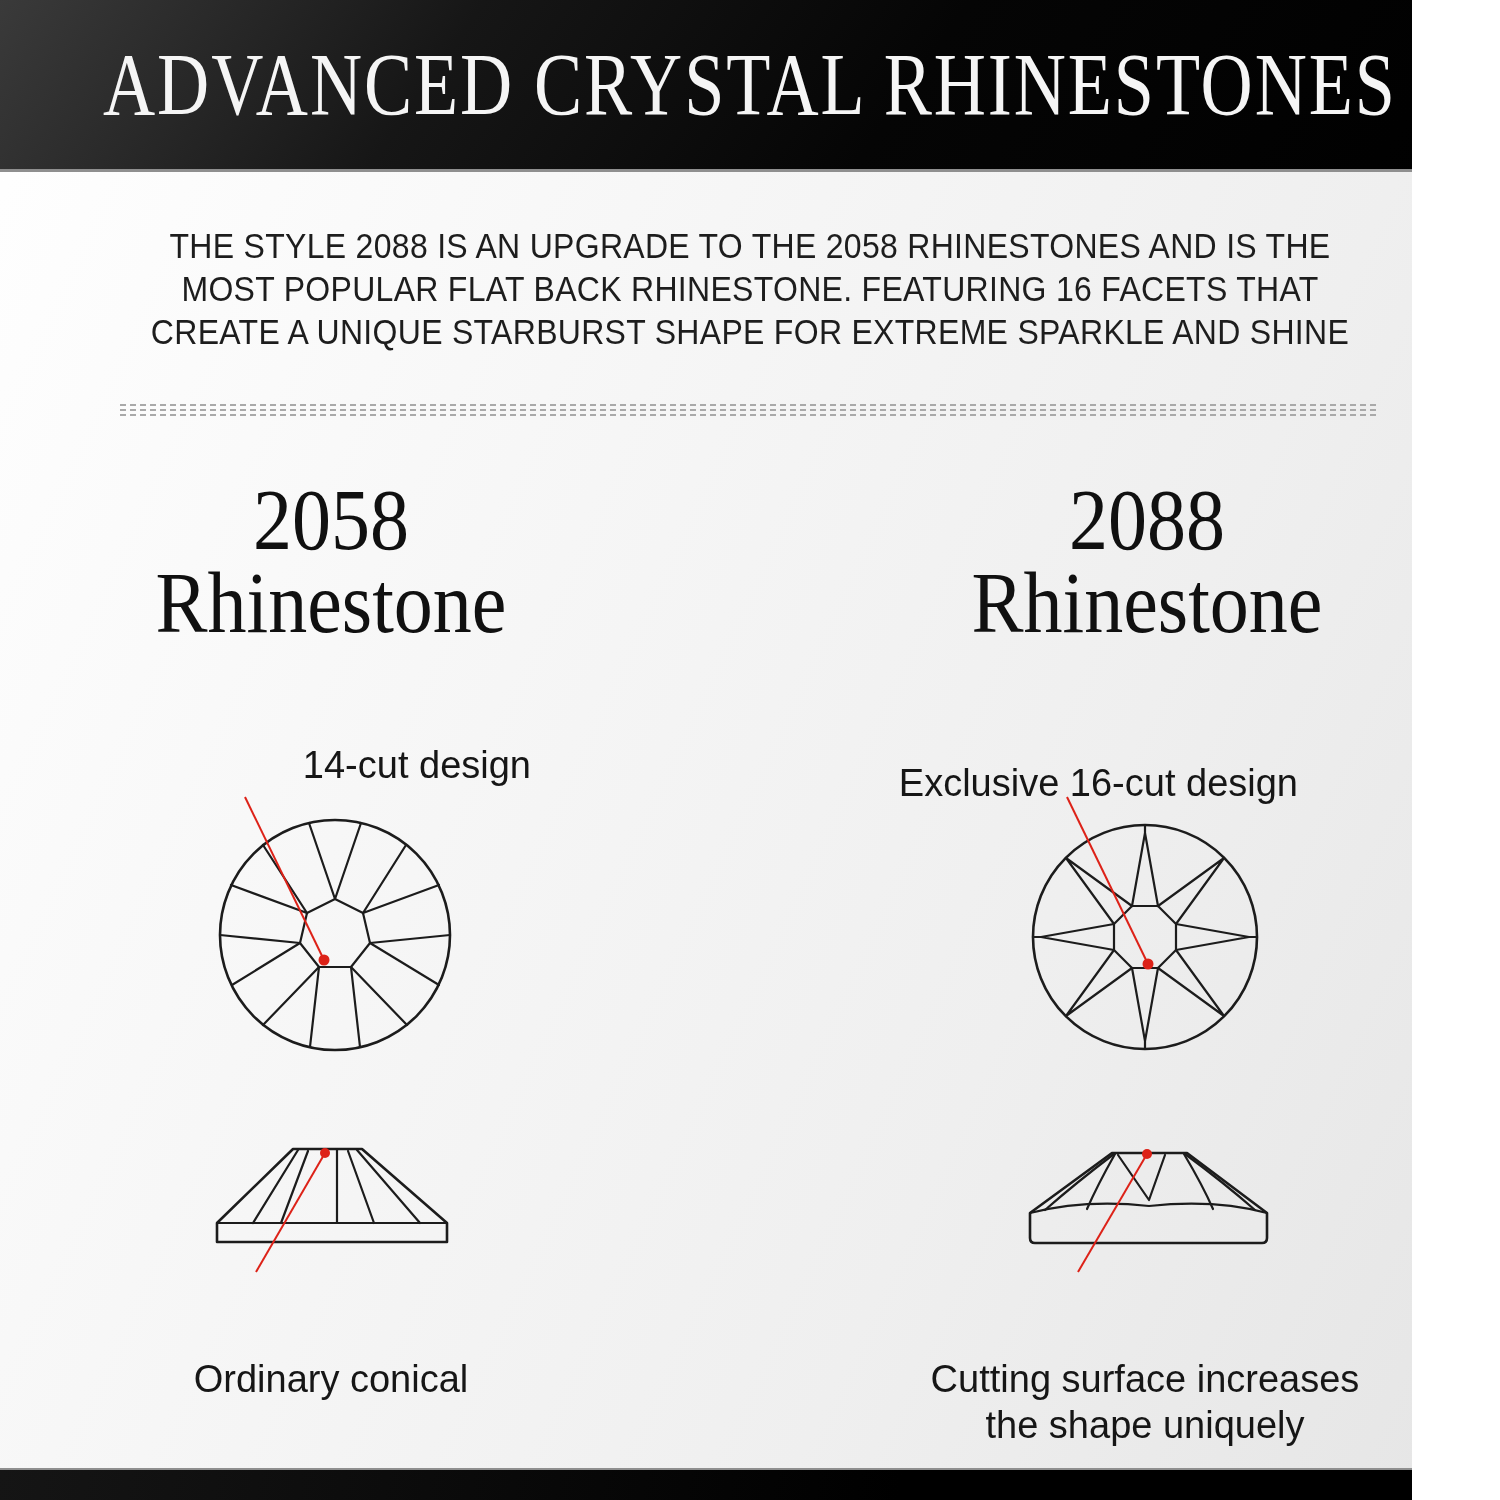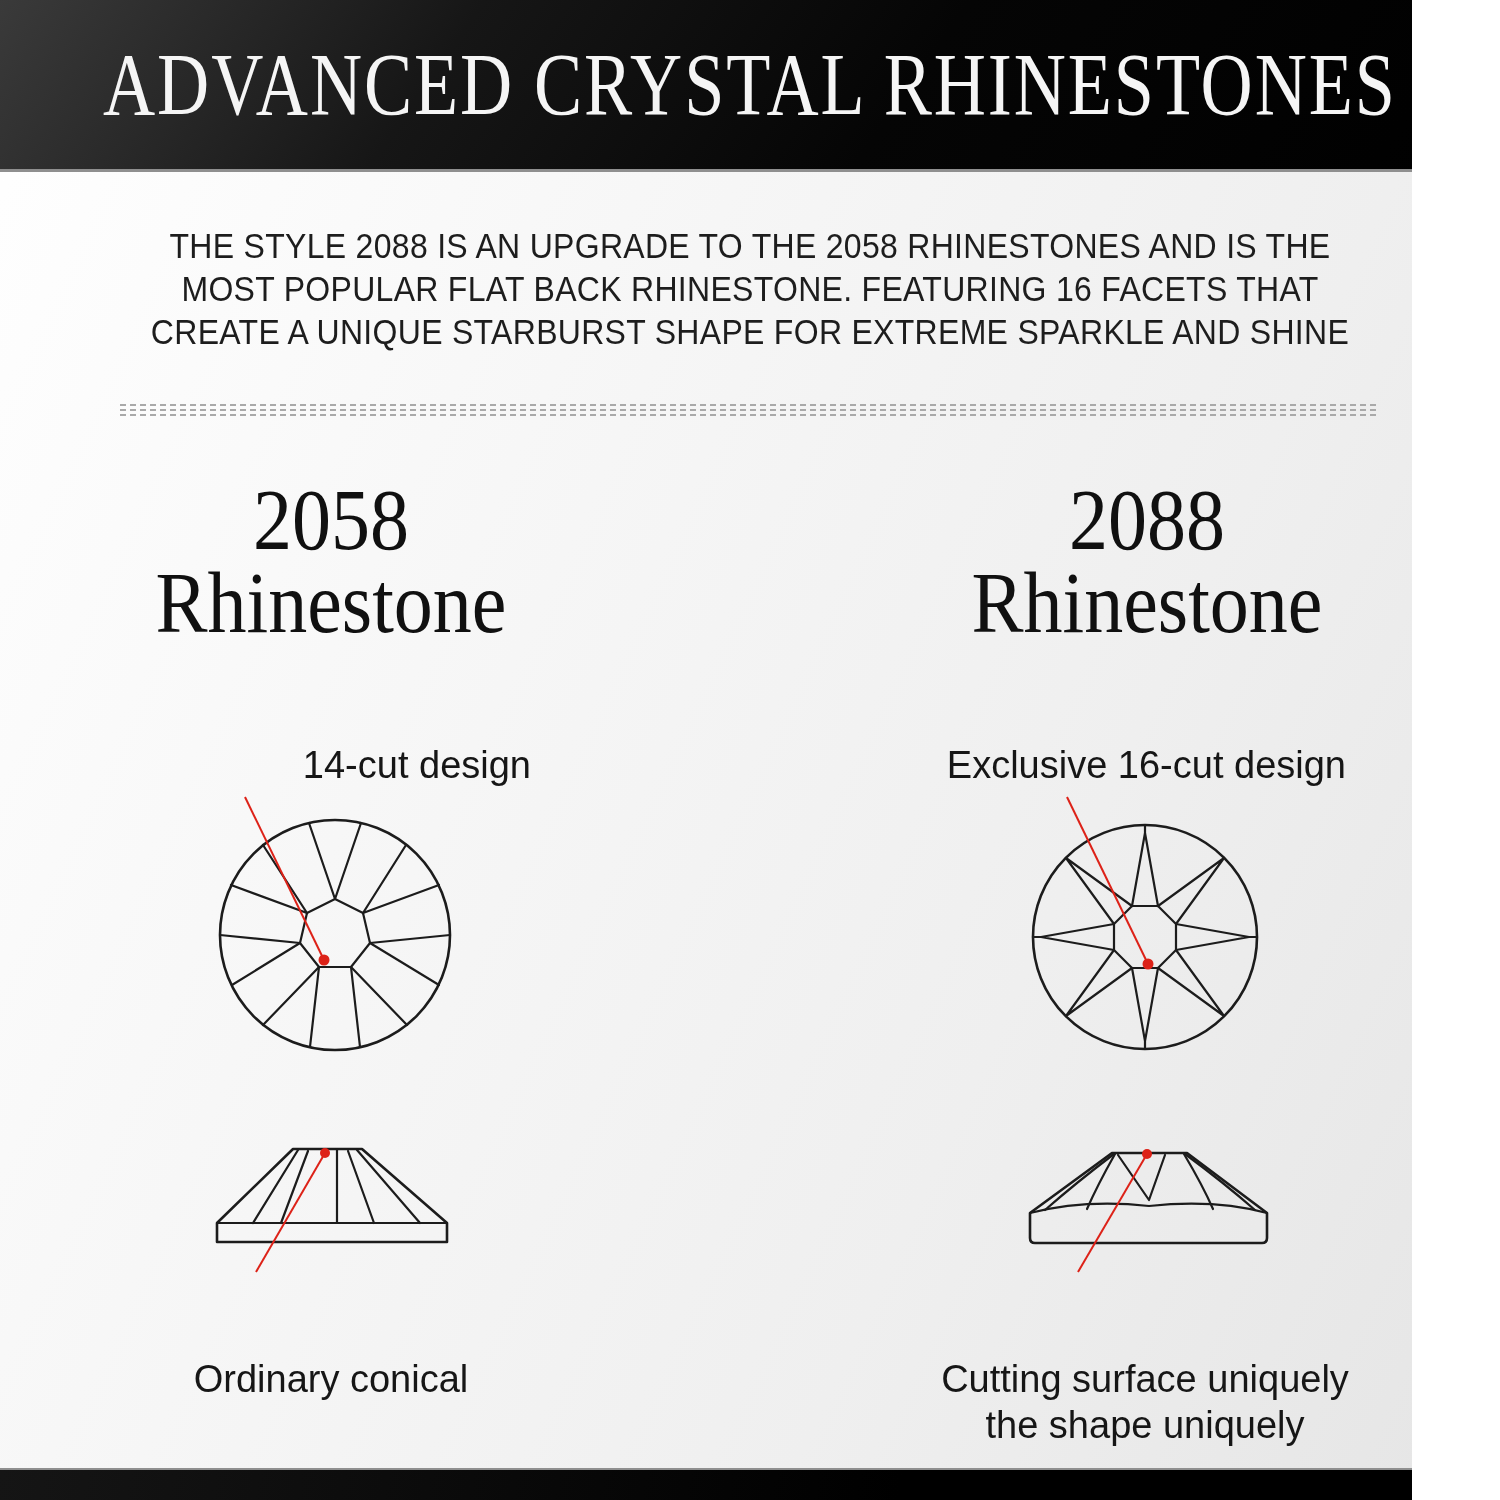--- a/index.html
+++ b/index.html
@@ -49,21 +49,21 @@
   .heading.left{left:111px;}
   .heading.right{left:927px;}
   .heading .code{font-size:78px; line-height:72px;}
   .heading .name{font-size:78px; line-height:76px;}
   
   .toplabel{
     position:absolute; top:744px; width:400px; text-align:right;
     font-size:38px; color:#161616; white-space:nowrap;
   }
   .toplabel.left{left:131px;}
-  .toplabel.right{left:946px;}
+  .toplabel.right{left:898px;margin-top:18px;}
   .bottomlabel{
     position:absolute; top:1356px; text-align:center;
     font-size:38px; line-height:46px; color:#161616;
   }
   .bottomlabel.left{left:111px; width:440px;}
   .bottomlabel.right{left:915px; width:460px;}
   
   svg.diagram{position:absolute; overflow:visible;}
   svg.diagram .stroke{fill:none; stroke:var(--ink); stroke-width:2.2; stroke-linejoin:round; stroke-linecap:round;}
   svg.diagram .outline{stroke-width:2.6;}
@@ -168,19 +168,19 @@
     <path class="stroke" d="M170,24 Q208,52 240,80"></path>
     <path class="stroke" d="M169,24 Q188,56 198,79"></path>
     <line class="red" x1="132" y1="24" x2="63" y2="142"></line>
     <circle class="red-dot" cx="132" cy="24" r="5"></circle>
   </svg>
 
   <div class="bottomlabel left">
     <div>Ordinary conical</div>
   </div>
   <div class="bottomlabel right">
-    <div>Cutting surface uniquely</div>
+    <div>Cutting surface increases</div>
     <div>the shape uniquely</div>
   </div>
 
   <div class="footer-bar"></div>
 
 </div>
 
 </body></html>

